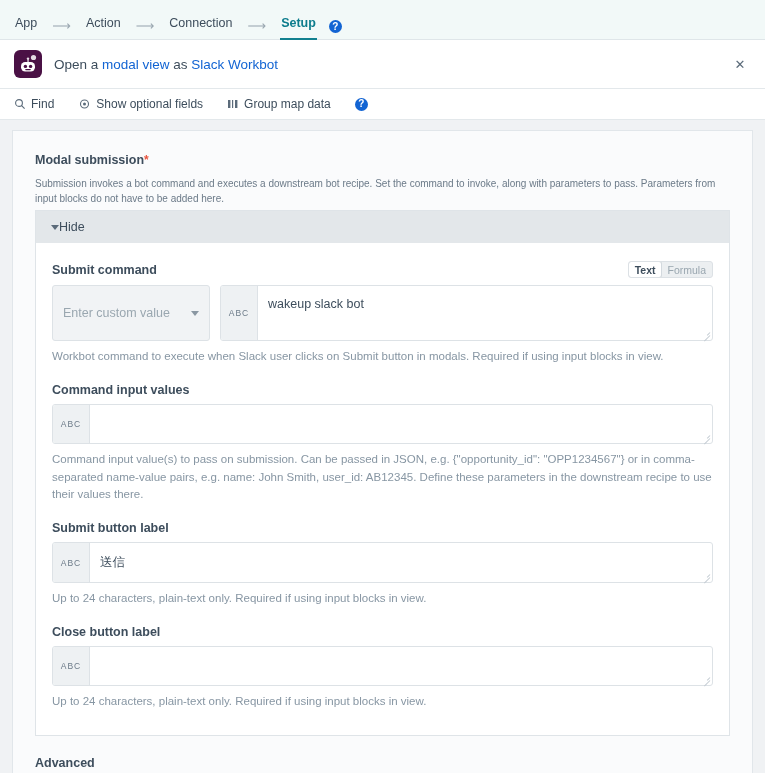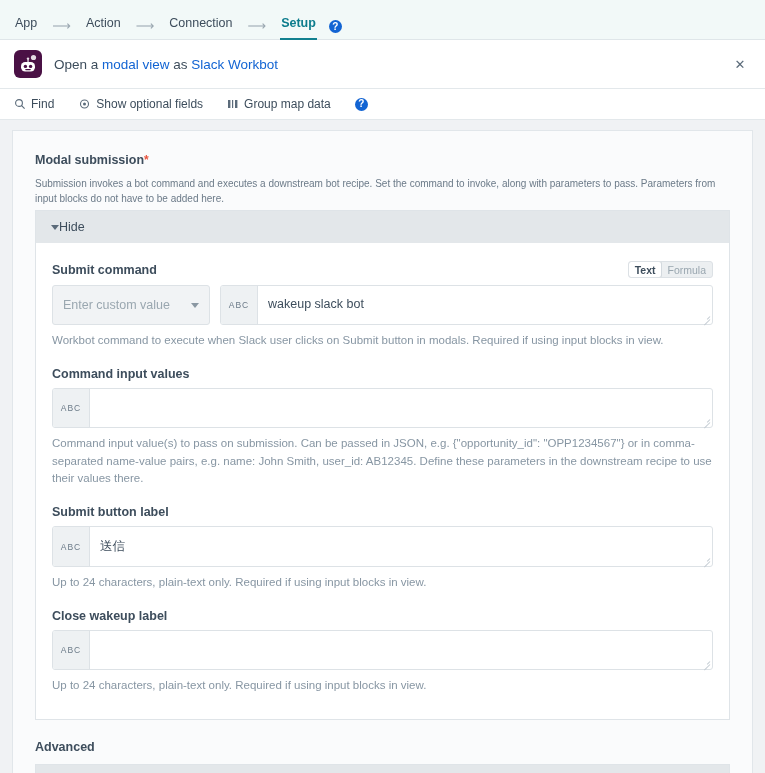--- a/index.html
+++ b/index.html
@@ -198,21 +198,21 @@
     background: #fff;
     color: #3d4d5c;
     font-weight: bold;
     border-radius: 2px;
     box-shadow: 0 0 0 1px #d3d9de;
   }
 
   .inputrow { display: flex; align-items: stretch; }
   .dropdown {
     width: 158px;
-    height: 40px;
+    height: 56px;
     border: 1px solid #dde2e6;
     background: #f1f3f5;
     border-radius: 3px;
     display: flex;
     align-items: center;
     padding: 0 10px;
     margin-right: 10px;
     cursor: pointer;
     flex: 0 0 auto;
   }
@@ -430,21 +430,21 @@
                   <i></i>
                   <i></i>
                 </span>
             </div>
           </div>
           <div class="hint">Up to 24 characters, plain-text only. Required if using input blocks in view.</div>
         </div>
 
         <div class="field">
           <div class="field-head">
-            <span class="field-label">Close wakeup label</span>
+            <span class="field-label">Close button label</span>
           </div>
           <div class="inputrow">
             <div class="textbox">
               <div class="abc">ABC</div>
               <span class="grip">
                   <i></i>
                   <i></i>
                 </span>
             </div>
           </div>

